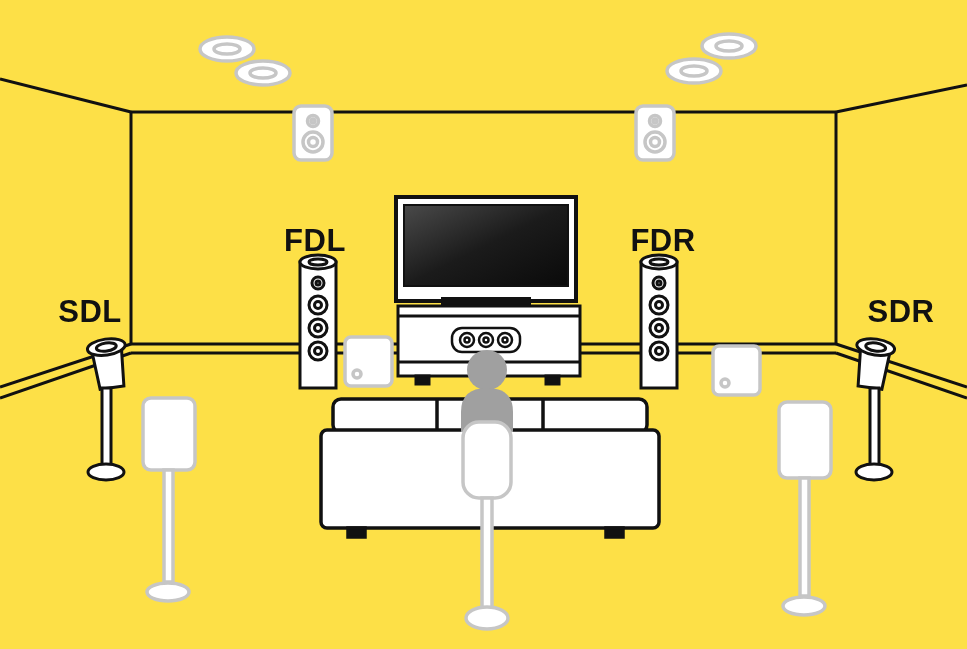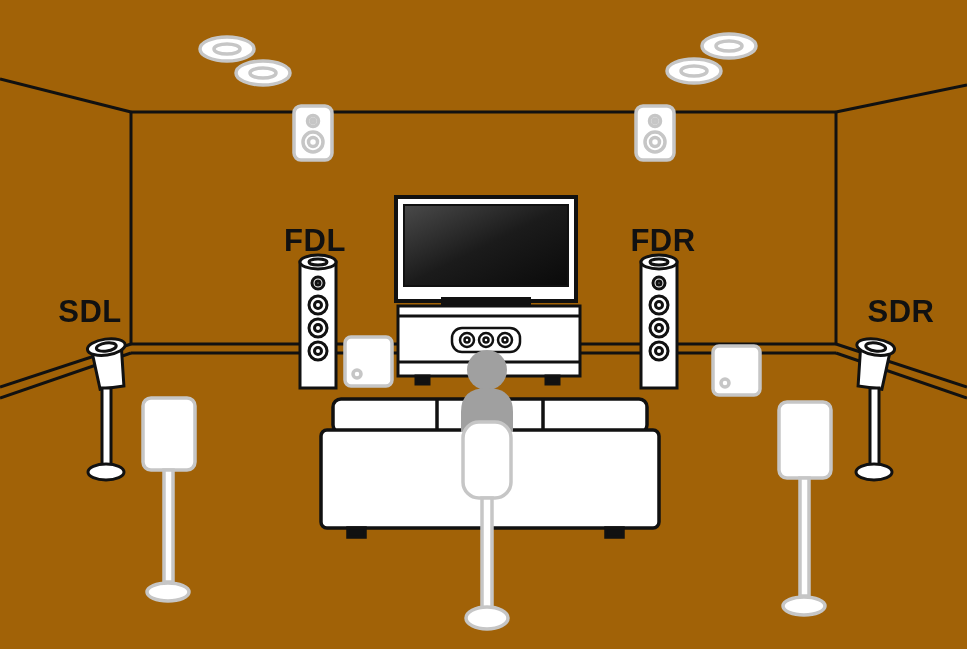--- a/index.html
+++ b/index.html
@@ -1,19 +1,19 @@
 <!DOCTYPE html>
 <html><head>
 <meta charset="utf-8">
 <style>
   html,body{margin:0;padding:0;background:#ffffff;}
   .stage{
     position:relative;
     width:967px;height:649px;
-    background:#a16207;
+    background:#fde047;
     font-family:"Liberation Sans", sans-serif;
     overflow:hidden;
   }
   svg{display:block;}
   .speaker-label{
     font-family:"Liberation Sans", sans-serif;
     font-weight:700;
     font-size:31px;
     fill:#111111;
     letter-spacing:0.5px;

